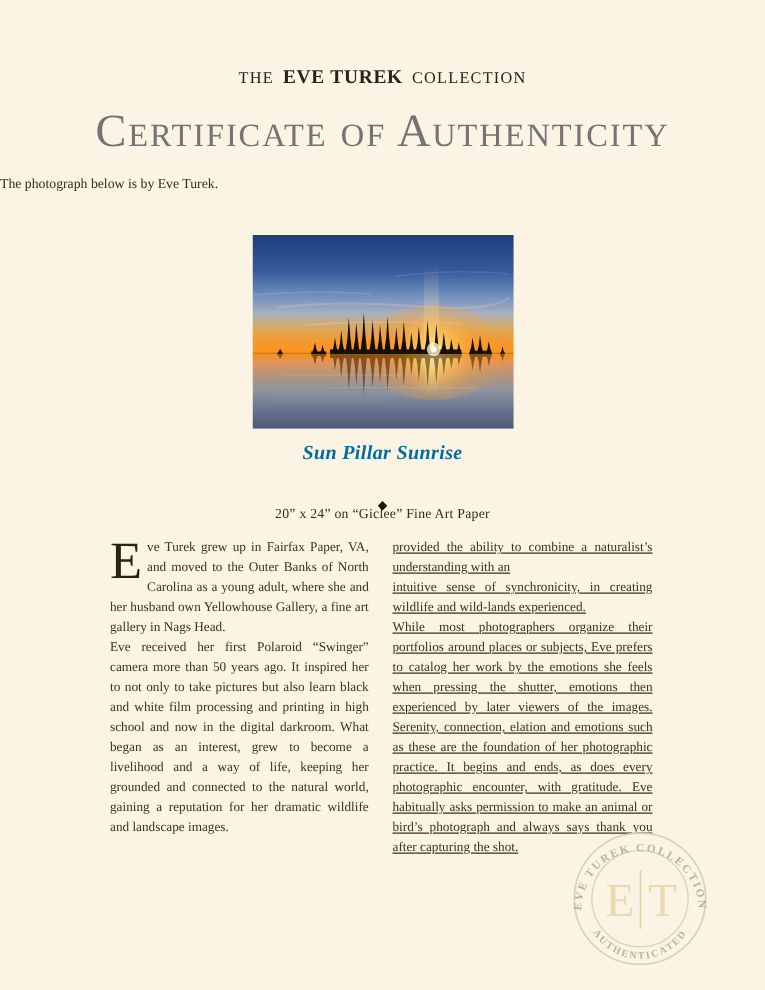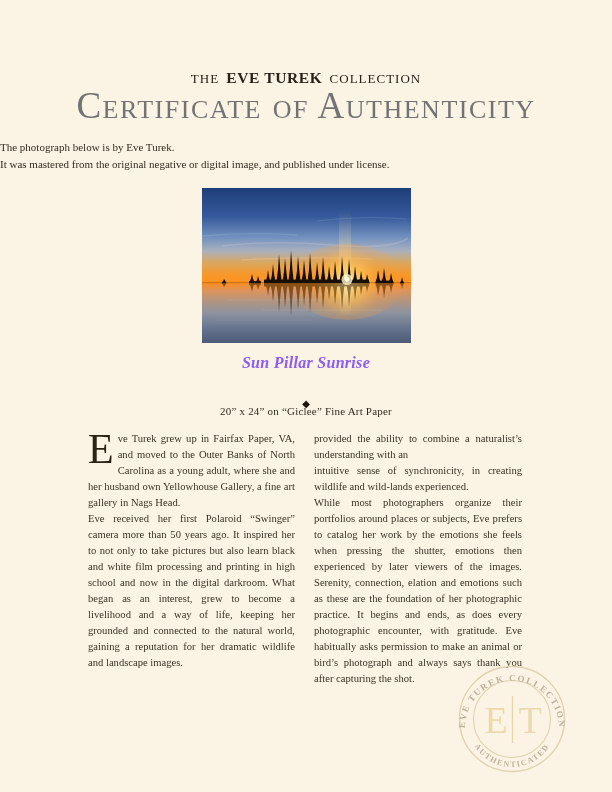--- a/index.html
+++ b/index.html
@@ -3,46 +3,46 @@
 <meta charset="utf-8">
 <style>
   html,body { margin:0; padding:0; }
   body { background:#fbf3e3; }
   .page {
     position:relative; width:612px; height:792px; margin:0 auto;
     background:#fbf3e3; overflow:hidden;
     font-family:"Liberation Serif", serif; color:#2c251b;
   }
   .collection-line {
-    position:absolute; top:69px; left:0; right:0; text-align:center;
+    position:absolute; top:53px; left:0; right:0; text-align:center;
     font-size:13px; letter-spacing:1px; color:#29221a; white-space:nowrap;
   }
   .collection-line .pre, .collection-line .post { font-size:13px; }
   .collection-line .name { font-size:15.5px; font-weight:bold; letter-spacing:0.6px; padding:0 3px; }
   .main-title {
     position:absolute; top:84px; left:0; right:0; margin:0; text-align:center;
     font-size:37px; font-weight:normal; font-variant:small-caps;
     letter-spacing:1.5px; color:#737373; white-space:nowrap;
   }
   .subtitle { position:absolute; top:139px; left:0; right:0; text-align:left;
     font-size:11px; line-height:16.5px; color:#332b20; }
   .photo-frame { position:absolute; left:202px; top:188px; width:209px; height:155px; }
   .photo-frame svg { display:block; }
   .art-title {
     position:absolute; top:354px; left:0; right:0; text-align:center;
-    font-size:16px; font-weight:bold; font-style:italic; color:#8b5cf6; letter-spacing:0.3px;
+    font-size:16px; font-weight:bold; font-style:italic; color:#0369a1; letter-spacing:0.3px;
   }
   .art-size { position:absolute; top:379px; left:0; right:0; text-align:center;
     font-size:11px; color:#332b20; letter-spacing:0.2px;margin-top:26px; }
   .divider { position:absolute; top:398px; left:0; right:0; text-align:center;
     font-size:10px; color:#1d1308; }
   .columns { position:absolute; left:88px; top:431px; width:434px; display:flex; gap:19px; }
   .col { font-size:10.6px; line-height:16px; text-align:justify; color:#3a3227; }
   .col-left  { width:207px; }
-  .col-right { width:208px; }
+  .col-right { width:208px;text-decoration:underline; }
   .col p { margin:0; }
   .dropcap {
     float:left; font-size:42px; line-height:30px; padding:3px 4px 0 0; color:#2a2215;
   }
   .justify-last { text-align-last:justify; }
   .seal { position:absolute; left:452px; top:659px; width:120px; height:120px; opacity:0.9; }
   .seal text { font-family:"Liberation Serif", serif; }
   .seal .arc-text { font-size:9px; letter-spacing:1.6px; fill:#b6ab94; font-weight:bold; }
   .seal .arc-text-bottom { font-size:8px; letter-spacing:1.5px; fill:#b6ab94; font-weight:bold; }
   .seal .mono { font-size:38px; fill:#e9d8a9; }
@@ -55,21 +55,20 @@
   <div class="collection-line">
     <span class="pre">THE</span>
     <span class="name">EVE TUREK</span>
     <span class="post">COLLECTION</span>
   </div>
 
   <h1 class="main-title">Certificate of Authenticity</h1>
 
   <div class="subtitle">
     <div>The photograph below is by Eve Turek.</div>
-    <div>It was mastered from the original negative or digital image, and published under license.</div>
   </div>
 
   <div class="photo-frame" title="Sunrise over calm water with silhouetted cypress trees and a vertical sun pillar">
     <svg width="209" height="155" viewBox="0 0 209 155">
       <defs>
         <linearGradient id="skyGrad" gradientUnits="userSpaceOnUse" x1="0" y1="0" x2="0" y2="95">
           <stop offset="0" stop-color="#1e3e78"></stop>
           <stop offset="0.30" stop-color="#35599b"></stop>
           <stop offset="0.52" stop-color="#7291bf"></stop>
           <stop offset="0.66" stop-color="#a9b0bd"></stop>

